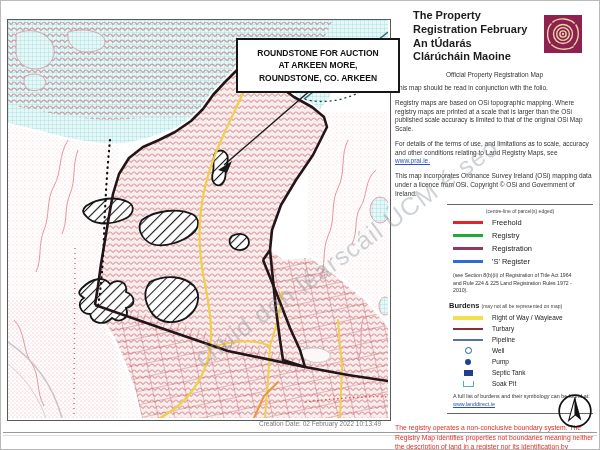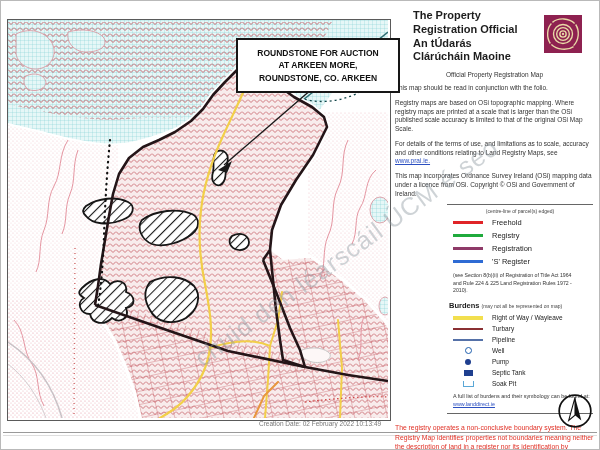--- a/index.html
+++ b/index.html
@@ -181,21 +181,21 @@
           <path d="M30,9 C34,15 33,24 28,29"></path>
           <path d="M28,30 C22,34 12,33 7,28"></path>
           <path d="M6,27 C2,21 3,12 7,8"></path>
         </g>
         <circle cx="18" cy="18" r="1.1" fill="#e9d9a6"></circle>
       </svg>
     </div>
 
     <div class="org-title">
       <div>The Property</div>
-      <div>Registration Official</div>
+      <div>Registration February</div>
       <div>An tÚdarás</div>
       <div>Clárúcháin Maoine</div>
     </div>
 
     <div class="subtitle">Official Property Registration Map</div>
 
     <div class="para">This map should be read in conjunction with the folio.</div>
     <div class="para">Registry maps are based on OSi topographic mapping. Where registry maps are printed at a scale that is larger than the OSi published scale accuracy is limited to that of the original OSi Map Scale.</div>
     <div class="para">
       <span>For details of the terms of use, and limitations as to scale, accuracy and other conditions relating to Land Registry Maps, see </span><span class="link" style="color: rgb(43, 79, 192);">www.prai.ie.</span>

